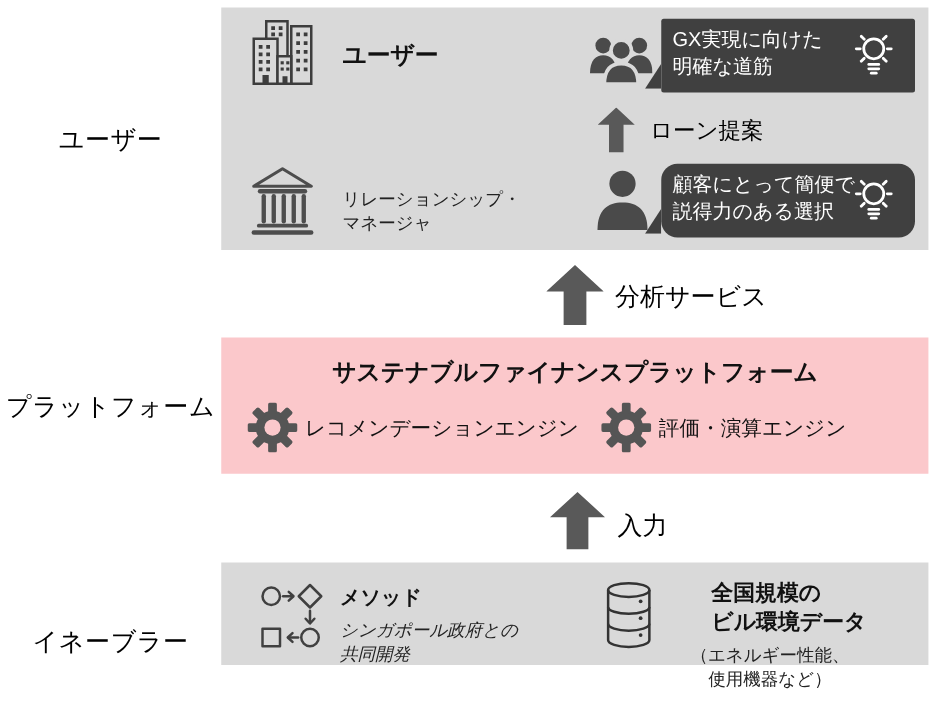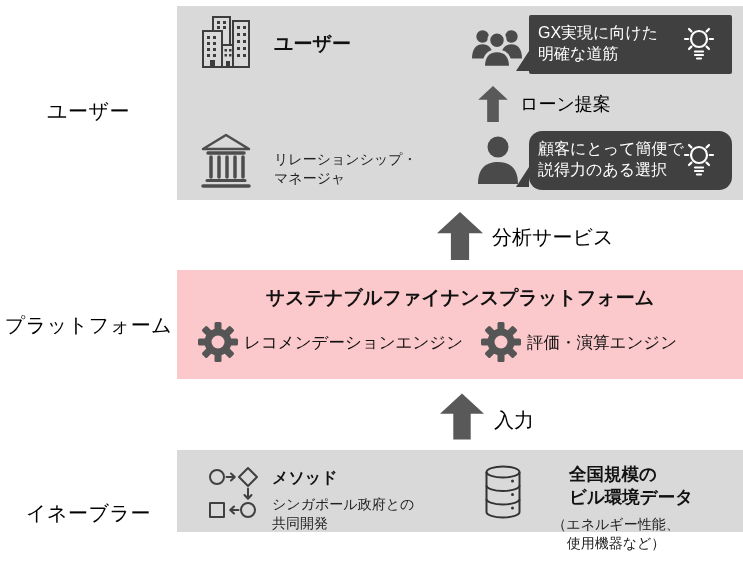--- a/index.html
+++ b/index.html
@@ -235,21 +235,21 @@
         <polygon points="41,3 50,12 41,21 32,12"></polygon>
         <line x1="41" y1="23.5" x2="41" y2="33"></line>
         <polyline points="37.5,30 41,33.8 44.5,30"></polyline>
         <circle cx="41" cy="45" r="7"></circle>
         <line x1="31.5" y1="45" x2="24" y2="45"></line>
         <polyline points="27,41.5 23.2,45 27,48.5"></polyline>
         <rect x="3" y="38" width="14" height="14"></rect>
       </svg>
     </span>
     <div class="abs method-label" style="left:95px;top:18px;">メソッド</div>
-    <div class="abs sub-label" style="left:95px;top:45px;">シンガポール政府との
+    <div class="abs sub-label" style="left:95px;top:45px;font-style:italic;">シンガポール政府との
 共同開発</div>
 
     <span class="abs" style="left:306px;top:14px;">
       <svg width="40" height="56" viewBox="0 0 40 56" fill="none" stroke="#333333" stroke-width="2">
         <ellipse cx="20" cy="8" rx="16.5" ry="5.5"></ellipse>
         <path d="M3.5,8 L3.5,48 A16.5,5.5 0 0 0 36.5,48 L36.5,8"></path>
         <path d="M3.5,21.5 A16.5,5.5 0 0 0 36.5,21.5"></path>
         <path d="M3.5,35 A16.5,5.5 0 0 0 36.5,35"></path>
         <circle cx="29.5" cy="17" r="1.5" fill="#333333" stroke="none"></circle>
         <circle cx="29.5" cy="30.5" r="1.5" fill="#333333" stroke="none"></circle>

